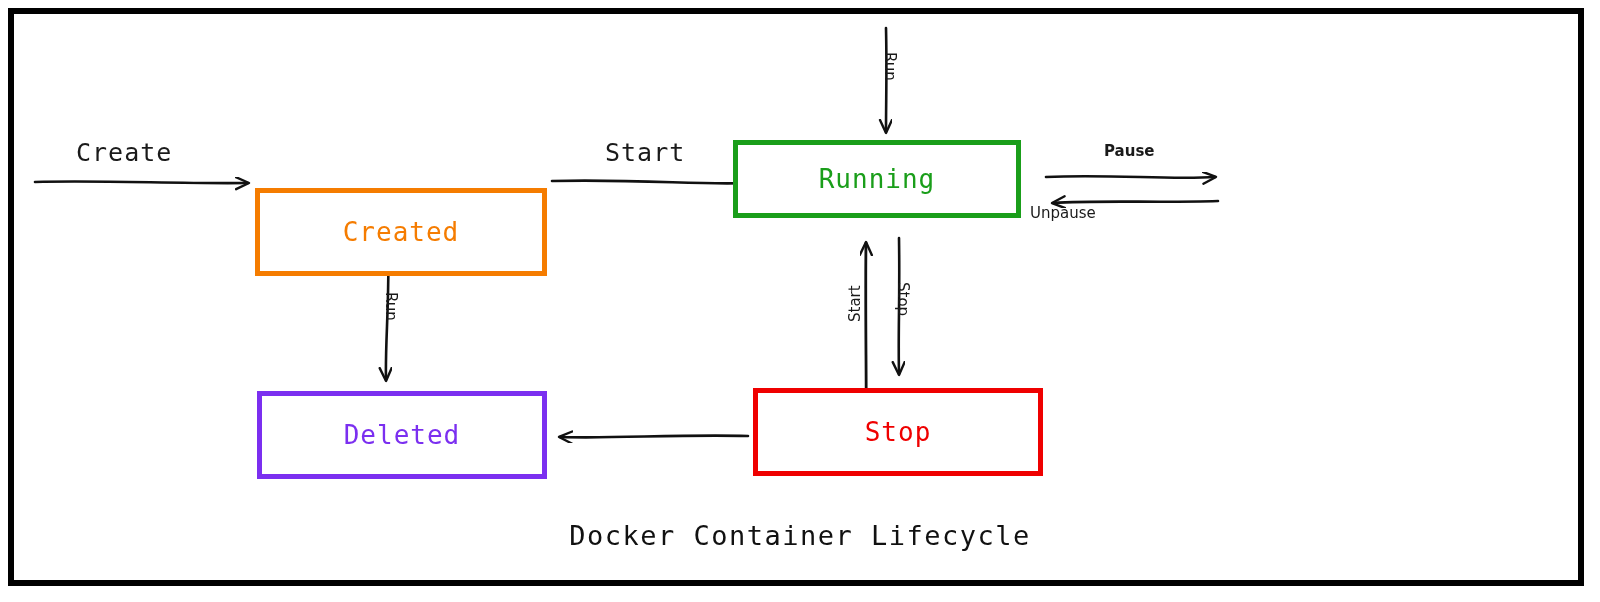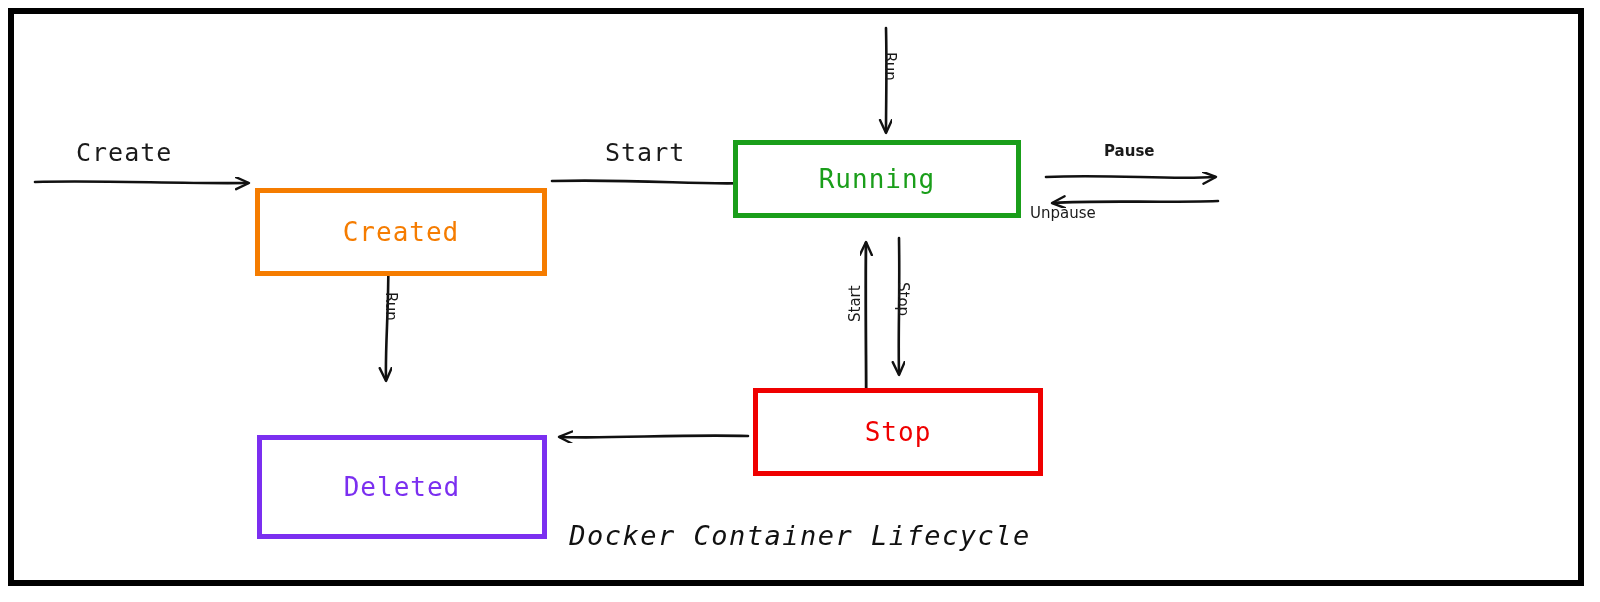--- a/index.html
+++ b/index.html
@@ -91,21 +91,20 @@
   #caption {
     position: absolute;
     left: 0;
     top: 520px;
     width: 1600px;
     text-align: center;
     font-family: "DejaVu Sans Mono", monospace;
     font-size: 27px;
     letter-spacing: 1.5px;
     color: #111111;
-    font-style: italic;
   }
 </style>
 </head>
 <body>
 
 <div id="canvas" style="background: rgb(255, 255, 255);">
 
   <div id="frame" style="border-color: rgb(0, 0, 0);"></div>
 
   <svg class="stage" width="1600" height="602" viewBox="0 0 1600 602" xmlns="http://www.w3.org/2000/svg">
@@ -154,21 +153,21 @@
 
   <div class="node" id="node-created" style="left: 255px; top: 140px; width: 292px; height: 88px; border-color: rgb(245, 124, 0); margin-top: 48px;">
     <span class="node-label" style="color: rgb(245, 124, 0);">Created</span>
   </div>
 
   <div class="node" id="node-running" style="left: 733px; top: 140px; width: 288px; height: 78px; border-color: rgb(26, 158, 26);">
     <span class="node-label" style="color: rgb(26, 158, 26);">Running</span>
   </div>
 
 
-  <div class="node" id="node-deleted" style="left: 257px; top: 391px; width: 290px; height: 104px; border-color: rgb(123, 47, 240); margin-top: 44px;">
+  <div class="node" id="node-deleted" style="left: 257px; top: 391px; width: 290px; height: 88px; border-color: rgb(123, 47, 240);">
     <span class="node-label" style="color: rgb(123, 47, 240);">Deleted</span>
   </div>
 
   <div class="node" id="node-stop" style="left: 753px; top: 388px; width: 290px; height: 88px; border-color: rgb(239, 0, 0);">
     <span class="node-label" style="color: rgb(239, 0, 0);">Stop</span>
   </div>
 
   <div class="edge-label mono-big" id="lbl-create" style="left: 76px; top: 140px;">Create</div>
 
   <div class="edge-label mono-big" id="lbl-start-h" style="left: 605px; top: 140px;">Start</div>

